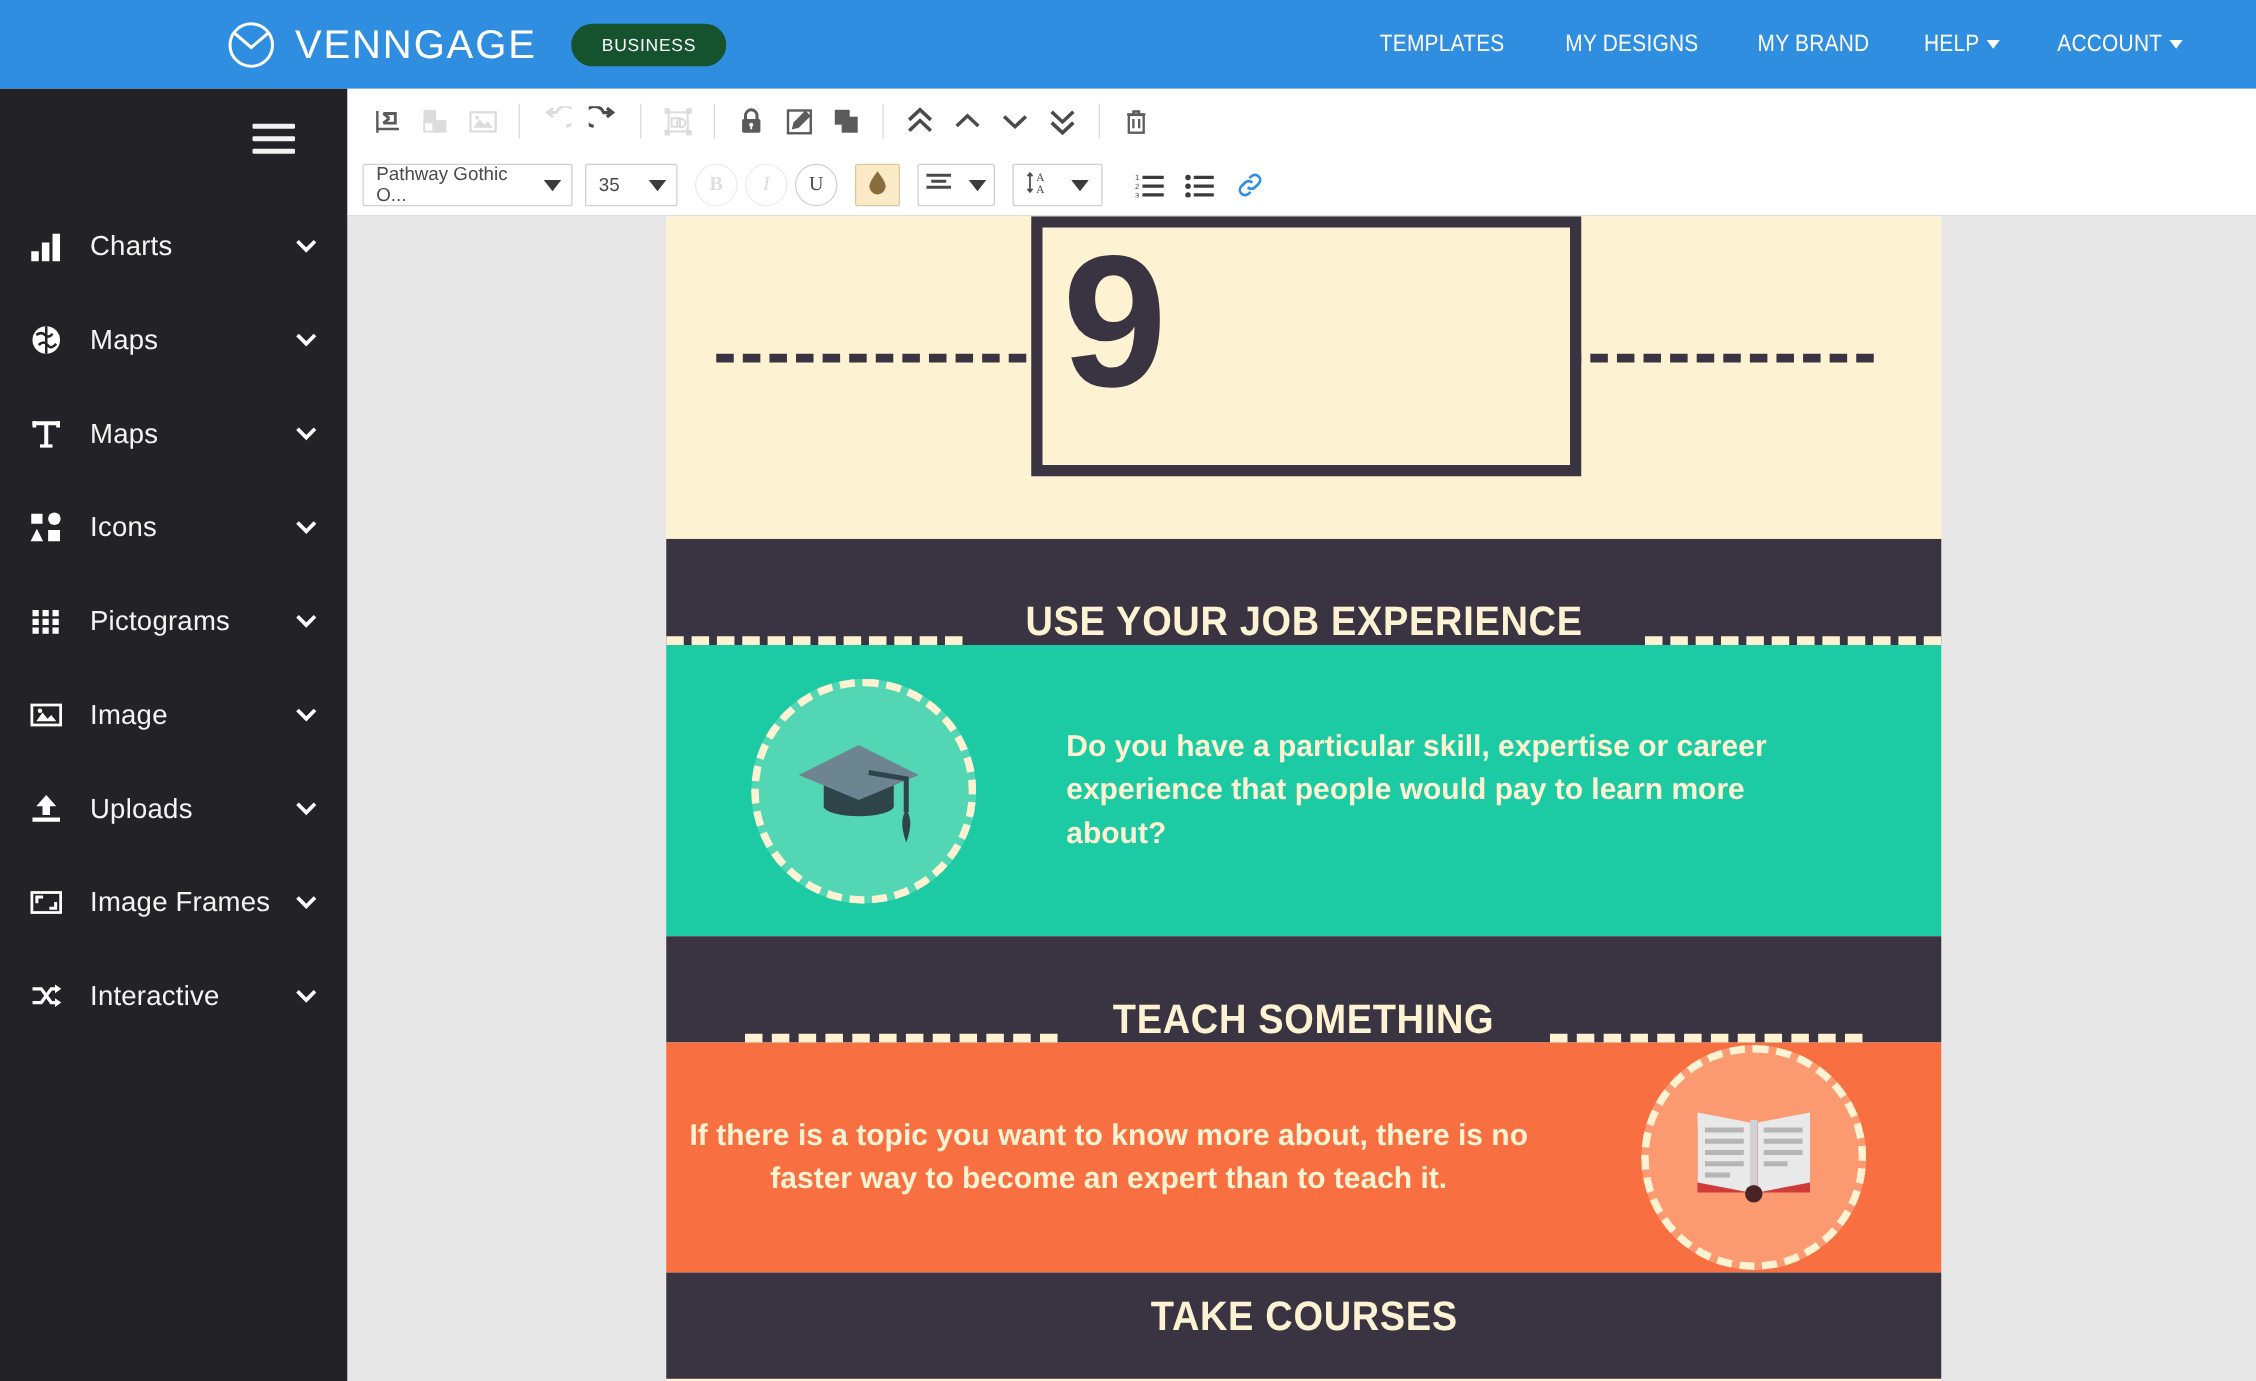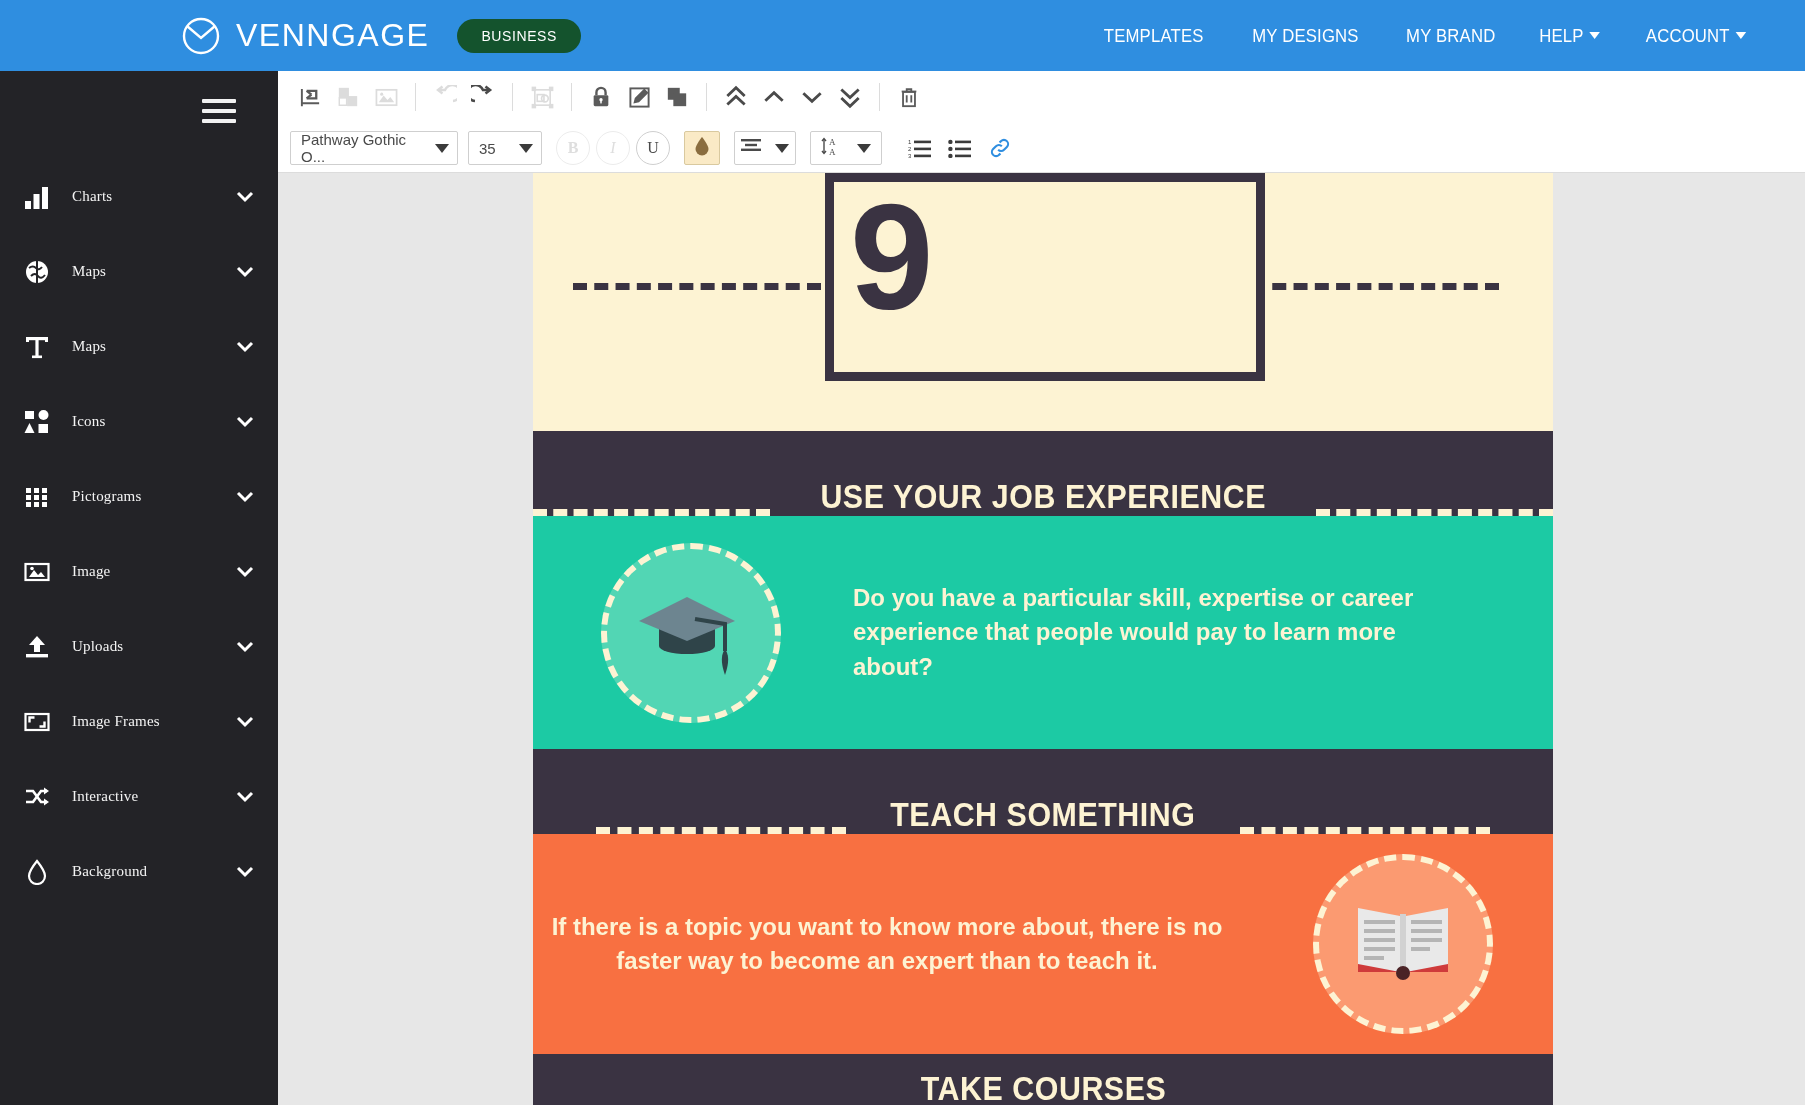--- a/index.html
+++ b/index.html
@@ -60,22 +60,22 @@
   #side-items { position: absolute; top: 88px; left: 0; width: 100%; }
   .side-item {
     display: flex; align-items: center; height: 75px;
     padding: 0 22px 0 14px; cursor: pointer; color: #fff;
   }
   .side-icon {
     width: 46px; display: flex; align-items: center; justify-content: center;
     color: #fff; flex: none;
   }
   .side-label {
-    margin-left: 12px; font-size: 15px; color: #f4f4f4;
-    font-family: Liberation Serif, serif;
+    margin-left: 12px; font-size: 22px; color: #f4f4f4;
+    font-family: Liberation Sans, sans-serif;
     letter-spacing: 0.2px;
   }
   .side-chev {
     margin-left: auto; width: 22px; height: 22px; color: #fff;
   }
 
   
   #toolbar {
     position: absolute; left: 278px; top: 71px; width: 1527px; height: 102px;
     background: #fff; border-bottom: 1px solid #dcdcdc;
@@ -184,21 +184,21 @@
   .bar-dash { height: 0; width: 250px; border-top: 7px dashed #fdf3d3; }
   .bar-title {
     font-size: 33px; color: #fdf3d3; letter-spacing: 0.6px;
     font-family: "Liberation Sans Narrow", "Liberation Sans", sans-serif;
     font-weight: 700; white-space: nowrap;
     transform: scaleX(0.92); transform-origin: center;
   }
   
   .panel { display: flex; align-items: center; }
   #panel-green { height: 233px; background: #1ccaa4; padding-left: 68px; }
-  #panel-orange { height: 220px; background: #f87041; padding-right: 60px; }
+  #panel-orange { height: 184px; background: #f87041; padding-right: 60px; }
   .badge-circle {
     width: 180px; height: 180px; border-radius: 50%;
     display: flex; align-items: center; justify-content: center;
     flex: none;
   }
   #circle-green { background: #52d6b4; border: 6px dashed #fdf3d3; }
   #circle-orange { background: #fb9a71; border: 6px dashed #fdf3d3; }
   .panel-text {
     font-size: 24px; line-height: 1.42; color: #fdf3d3;
     font-family: "Liberation Sans", sans-serif; font-weight: 700;
@@ -396,33 +396,20 @@
         </svg>
       </span>
       <span class="side-label">Interactive</span>
       <span class="side-chev">
         <svg width="22" height="22" viewBox="0 0 22 22" fill="none" stroke="#fff" stroke-width="3">
             <path d="M4 7 L11 14 L18 7"></path>
           </svg>
       </span>
     </div>
 
-    <div class="side-item">
-      <span class="side-icon">
-        <svg width="26" height="26" viewBox="0 0 26 26" fill="none" stroke="#fff" stroke-width="2.2">
-          <path d="M13 2 C13 2 5 12 5 17 a8 8 0 0 0 16 0 C21 12 13 2 13 2 Z"></path>
-        </svg>
-      </span>
-      <span class="side-label">Background</span>
-      <span class="side-chev">
-        <svg width="22" height="22" viewBox="0 0 22 22" fill="none" stroke="#fff" stroke-width="3">
-            <path d="M4 7 L11 14 L18 7"></path>
-          </svg>
-      </span>
-    </div>
 
   </div>
 </div>
 
 <div id="toolbar">
 
   <div id="tb-row1">
     <div class="tb-btn">
       <svg width="23" height="23" viewBox="0 0 24 24" fill="none" stroke="#5b5b5b" stroke-width="2">
         <path d="M3 3 L3 21 M3 18 L21 18"></path>

